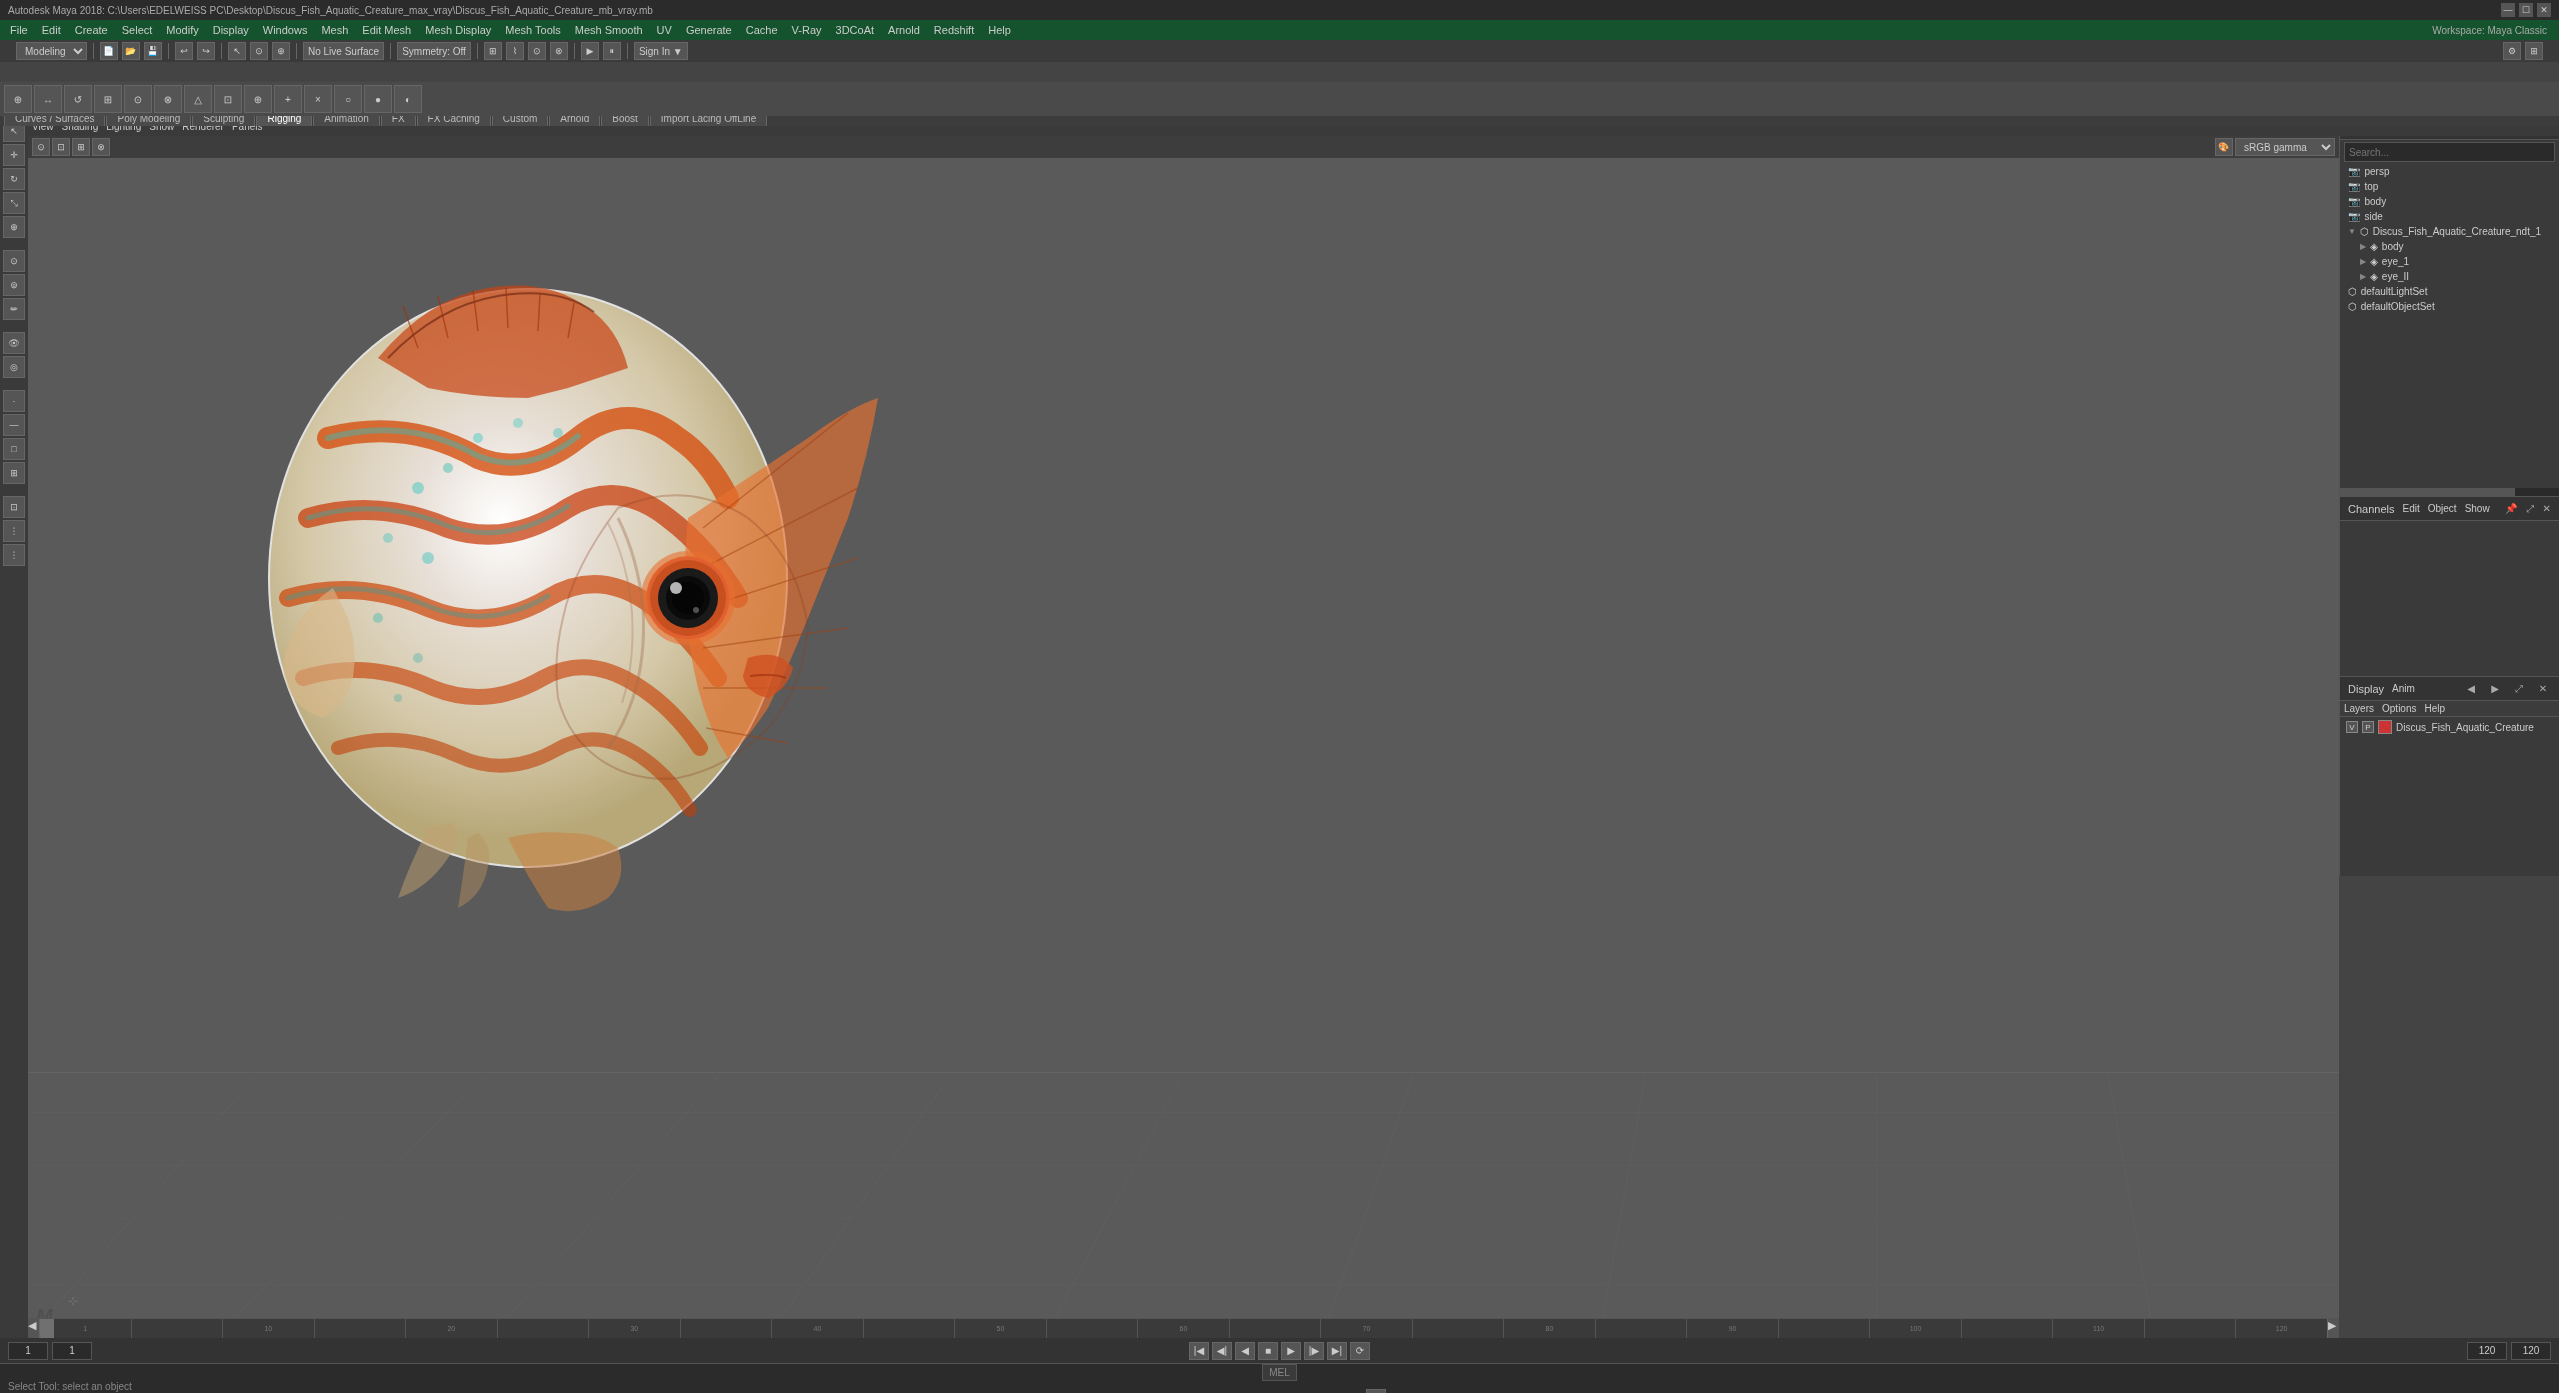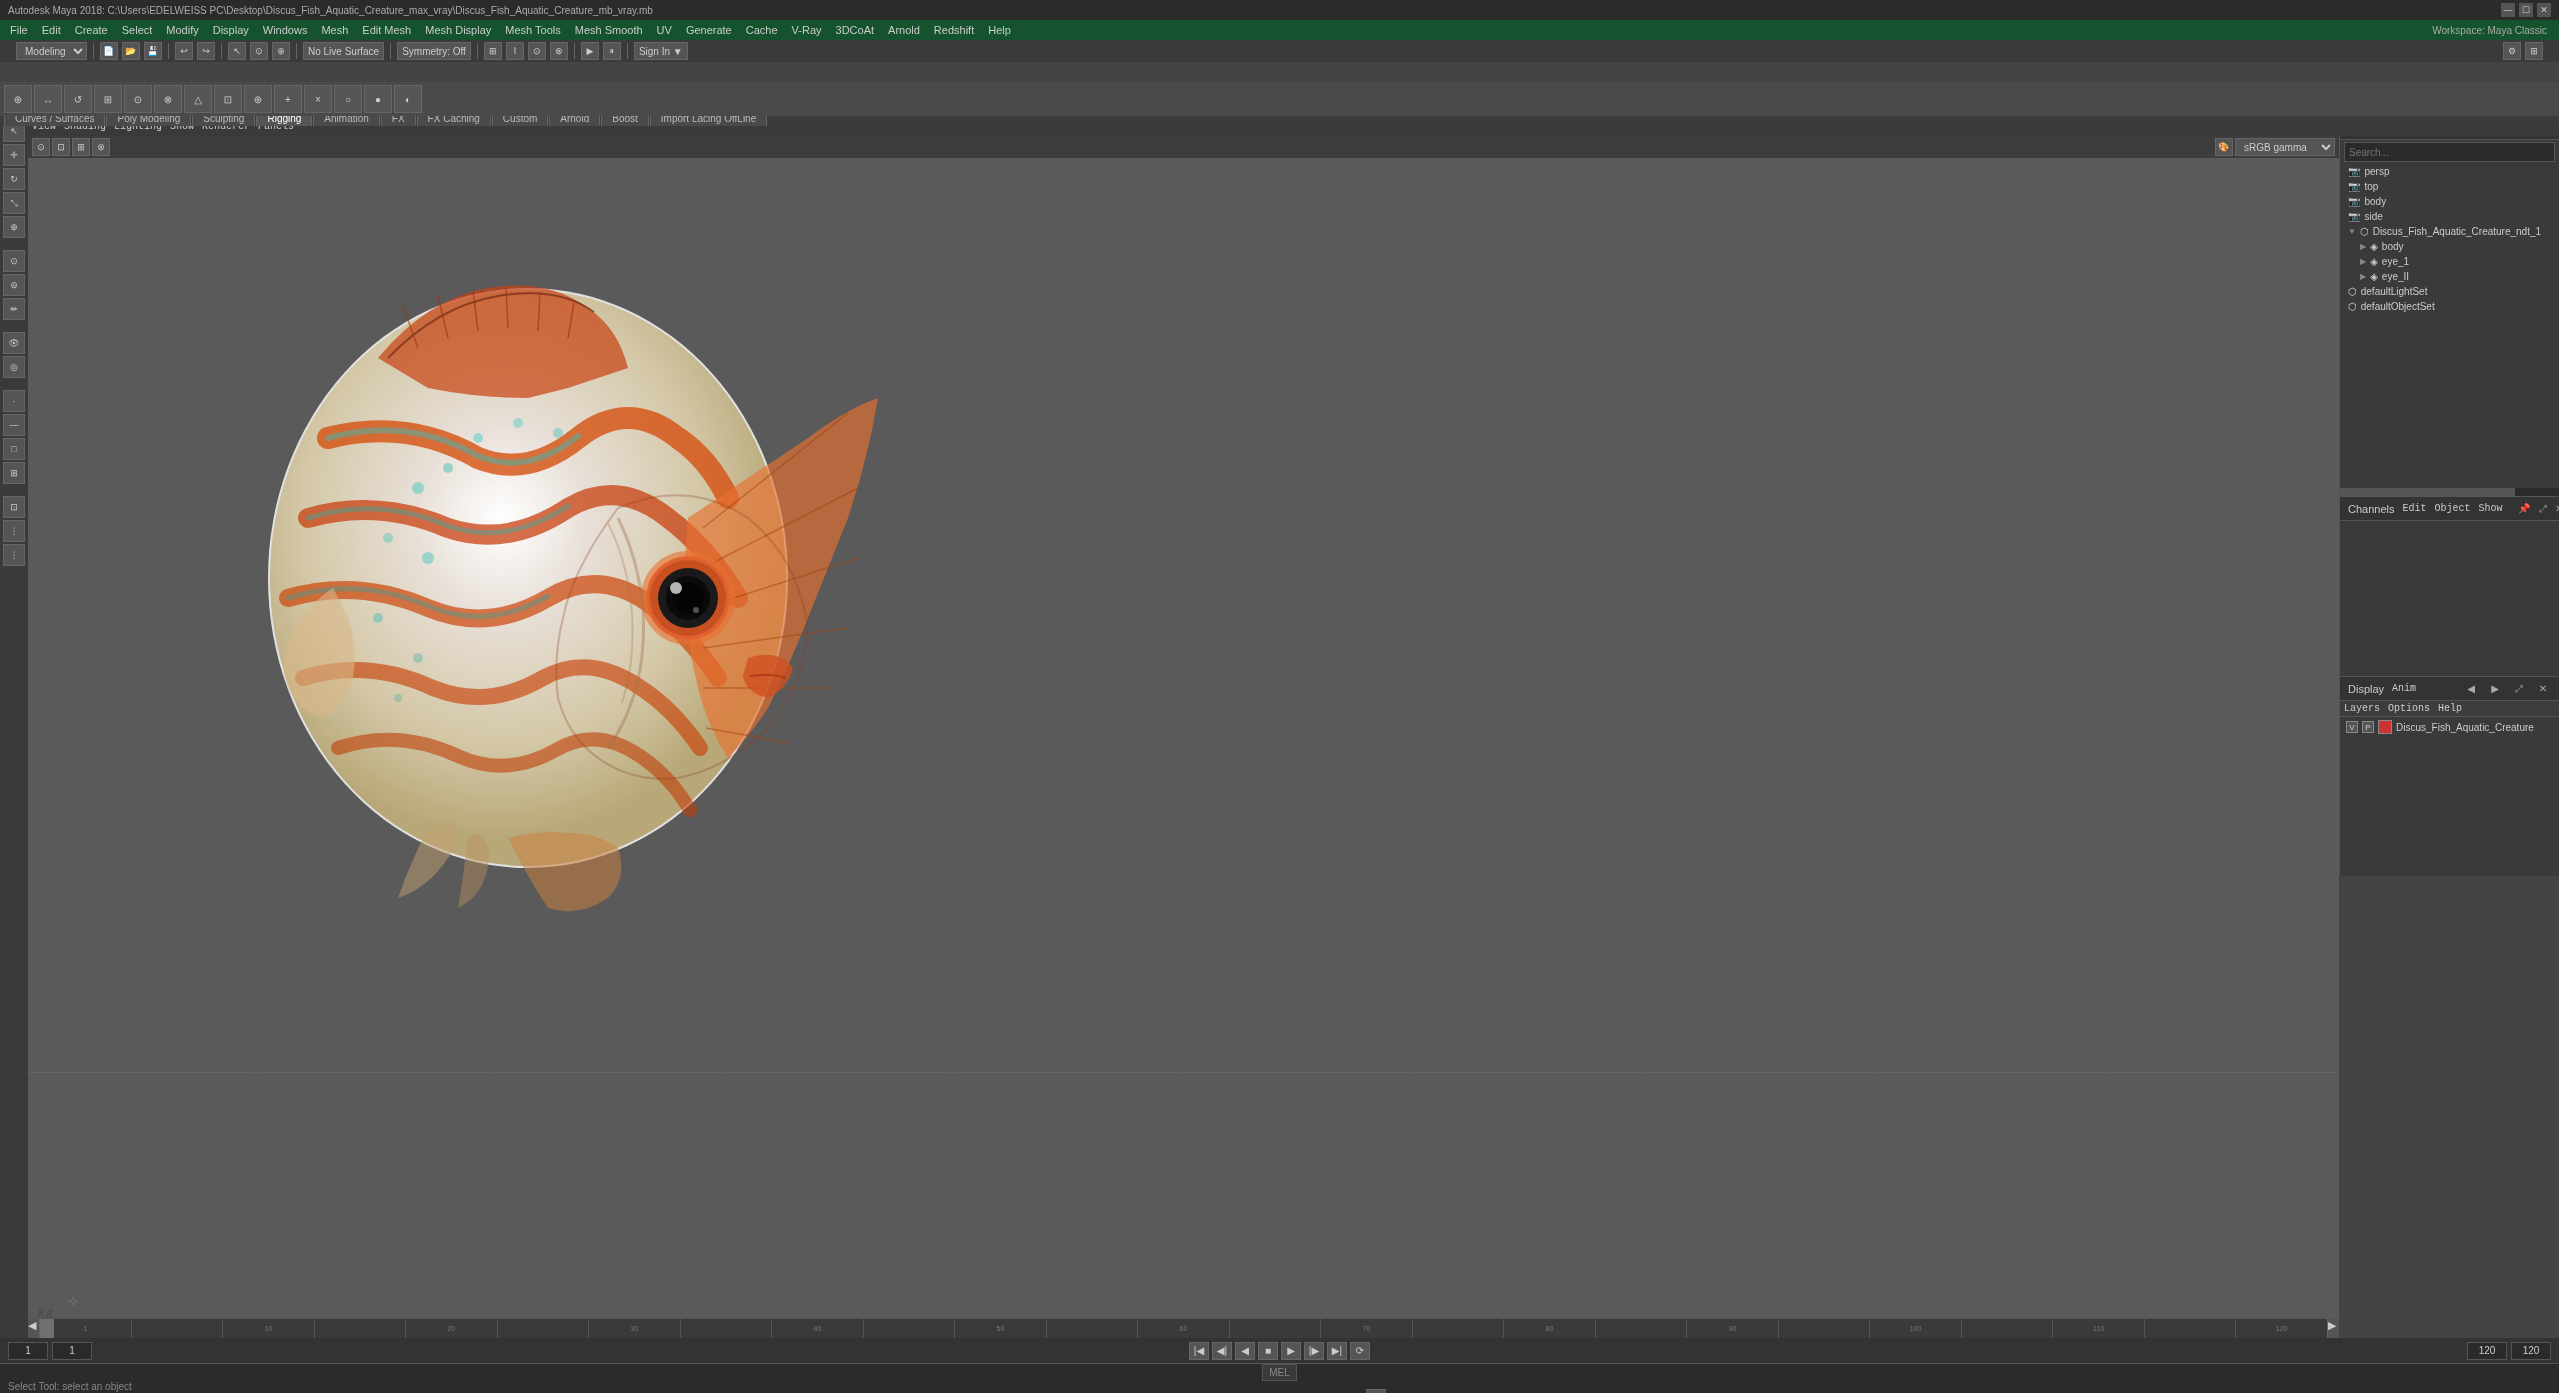--- a/index.html
+++ b/index.html
@@ -190,21 +190,20 @@
       display: flex;
       align-items: center;
       padding: 0 4px;
       z-index: 99;
       gap: 8px;
     }
     .panel-menu-item {
       font-size: 10px;
       color: #cccccc;
       cursor: pointer;
-      font-family: Liberation Mono, monospace;
     }
 
     
     #viewport-camera-bar {
       position: absolute;
       top: 136px;
       left: 28px;
       right: 220px;
       height: 22px;
       background: #3d3d3d;

